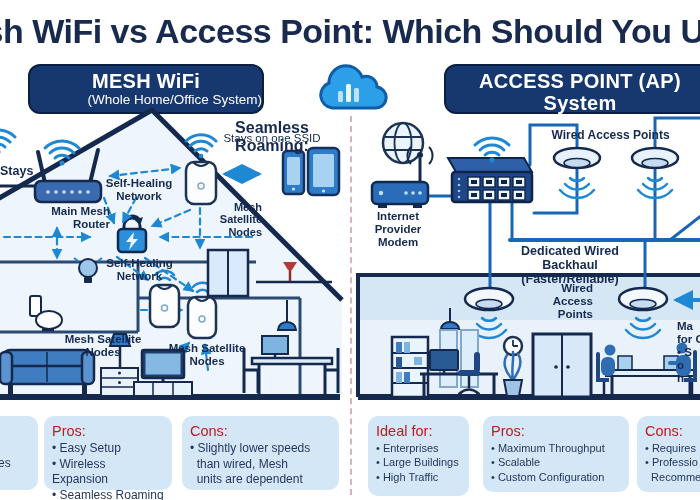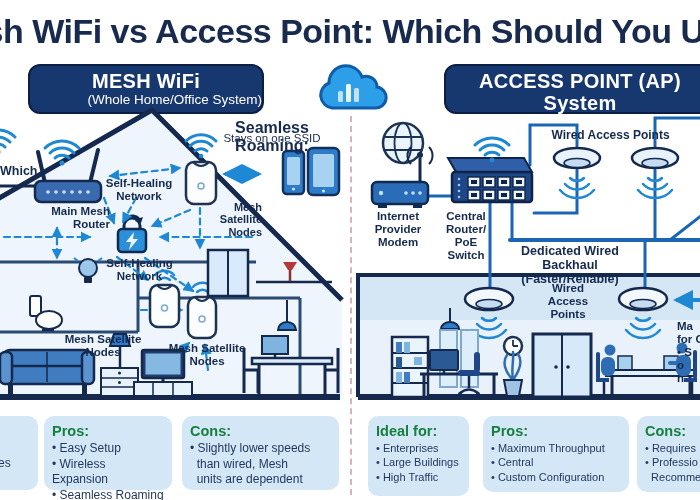--- a/index.html
+++ b/index.html
@@ -11,21 +11,21 @@
   .banner{position:absolute;background:#17386f;border:2px solid #0b1f42;border-radius:12px;
           color:#ffffff;text-align:center;padding-top:4px;box-sizing:border-box;height:50px;}
   .banner .bt{font-size:20px;font-weight:bold;letter-spacing:.3px;line-height:1.1;}
   .banner .bs{font-size:13.5px;line-height:1.15;text-align:right;}
   .divider{position:absolute;left:350px;top:116px;height:379px;width:0;border-left:2px dashed #d9b3ba;}
   .lbl{position:absolute;color:#152a4e;font-weight:bold;text-align:center;line-height:1.12;
        white-space:pre-line;}
   .lbl.left-align{text-align:left;}
   .sub{font-weight:normal;}
   .box{position:absolute;background:#d3e7f7;border-radius:10px;padding:7px 8px;box-sizing:border-box;}
-  .box .h{font-weight:bold;font-size:14.5px;color:#15803d;margin-bottom:2px;}
+  .box .h{font-weight:normal;font-size:14.5px;color:#b91c1c;margin-bottom:2px;}
   .box .lines{font-size:12px;color:#23395c;line-height:1.3;white-space:pre-line;}
   .box .lines.sm{font-size:11px;}
   svg{display:block;}
 </style>
 </head>
 <body>
 
 <div id="canvas">
 
   <div class="title">Mesh WiFi vs Access Point: Which Should You Use?</div>
@@ -413,47 +413,44 @@
     <g>
       <circle cx="682" cy="348" r="5.5" fill="#2e6db4"></circle>
       <rect x="676" y="355" width="15" height="21" rx="6" fill="#2e6db4"></rect>
       <rect x="668" y="361" width="12" height="4" rx="2" fill="#2e6db4"></rect>
       <rect x="693" y="350" width="4" height="29" rx="2" fill="#1f4687"></rect>
       <rect x="684" y="378" width="13" height="4" fill="#1f4687"></rect>
       <line x1="692" y1="382" x2="692" y2="396" stroke="#14294d" stroke-width="2.5"></line>
     </g>
   </svg>
 
-  <div class="lbl" style="left:0;top:164px;width:34px;font-size:12.5px;text-align:left;">Which</div>
+  <div class="lbl" style="left:0;top:164px;width:34px;font-size:12.5px;text-align:left;">Stays</div>
   <div class="lbl" style="left:18px;top:205px;width:92px;font-size:11.5px;text-align:right;">Main Mesh
 Router</div>
   <div class="lbl" style="left:100px;top:177px;width:78px;font-size:11.5px;">Self-Healing
 Network</div>
   <div class="lbl" style="left:103px;top:257px;width:73px;font-size:11.5px;">Self-Healing
 Network</div>
   <div class="lbl" style="left:219px;top:119px;width:106px;font-size:16px;">Seamless Roaming:</div>
   <div class="lbl sub" style="left:222px;top:132px;width:100px;font-size:11.5px;">Stays on one SSID</div>
   <div class="lbl" style="left:212px;top:201px;width:50px;font-size:11px;text-align:right;">Mesh
 Satellite
 Nodes</div>
   <div class="lbl" style="left:55px;top:333px;width:96px;font-size:11.5px;">Mesh Satellite
 Nodes</div>
   <div class="lbl" style="left:160px;top:342px;width:94px;font-size:11.5px;">Mesh Satellite
 Nodes</div>
 
   <div class="lbl" style="left:366px;top:210px;width:64px;font-size:11.5px;">Internet
 Provider
 Modem</div>
-  <div class="lbl" style="left:435px;top:210px;width:62px;font-size:11.5px;">Central
-Router/
-PoE Switch</div>
   <div class="lbl" style="left:548px;top:129px;width:125px;font-size:12px;">Wired Access Points</div>
   <div class="lbl" style="left:494px;top:244px;width:152px;font-size:12.5px;">Dedicated Wired Backhaul
 (Faster/Reliable)</div>
-  <div class="lbl" style="left:543px;top:282px;width:50px;font-size:11.5px;">Wired
+  <div class="lbl" style="left:543px;top:282px;width:50px;font-size:11.5px;text-align:right;">Wired
 Access
 Points</div>
   <div class="lbl left-align" style="left:677px;top:320px;width:40px;font-size:11.5px;">Ma
 for C
 • S
 o
 n</div>
 
   <div class="box" style="left:-60px;top:416px;width:98px;height:74px;">
     <div class="lines" style="position:absolute;left:58px;top:40px;">es</div>
@@ -472,21 +469,21 @@
   </div>
   <div class="box" style="left:368px;top:416px;width:101px;height:80px;">
     <div class="h">Ideal for:</div>
     <div class="lines sm">• Enterprises
 • Large Buildings
 • High Traffic</div>
   </div>
   <div class="box" style="left:483px;top:416px;width:146px;height:76px;">
     <div class="h">Pros:</div>
     <div class="lines sm">• Maximum Throughput
-• Central
+• Scalable
 • Custom Configuration</div>
   </div>
   <div class="box" style="left:637px;top:416px;width:80px;height:76px;">
     <div class="h">Cons:</div>
     <div class="lines sm">• Requires
 • Professio
 &nbsp;&nbsp;Recomme</div>
   </div>
 
 </div>

